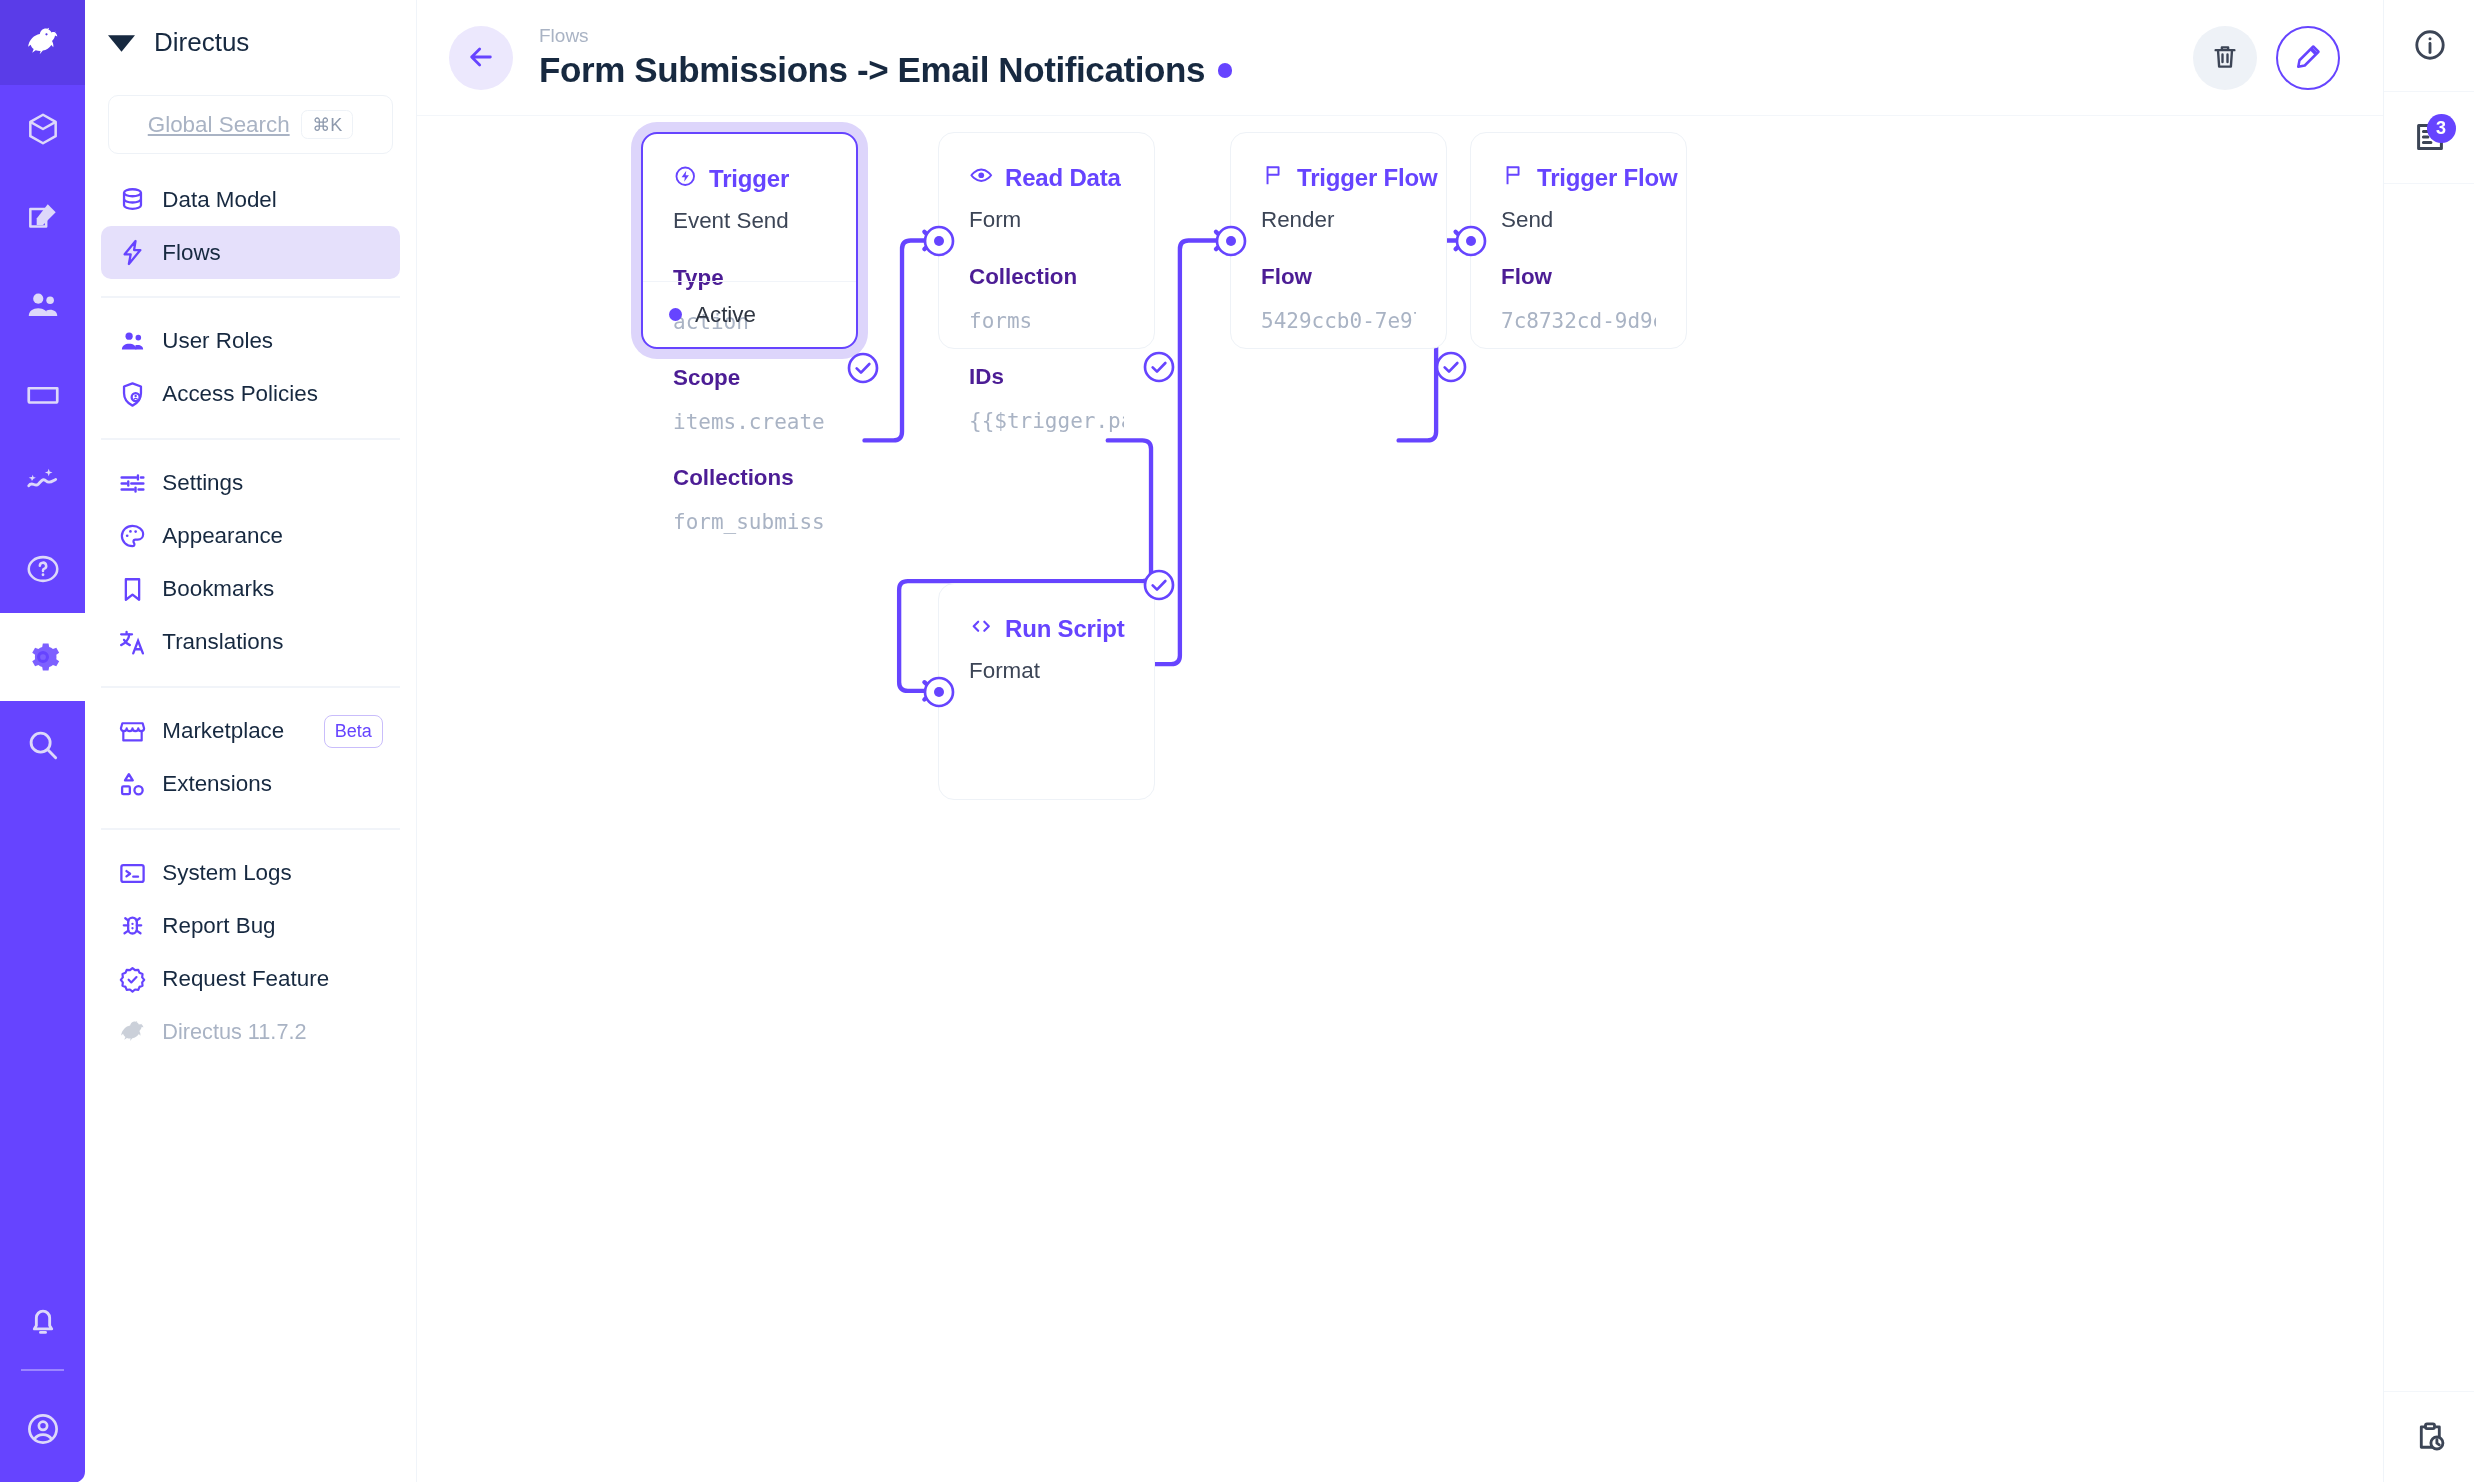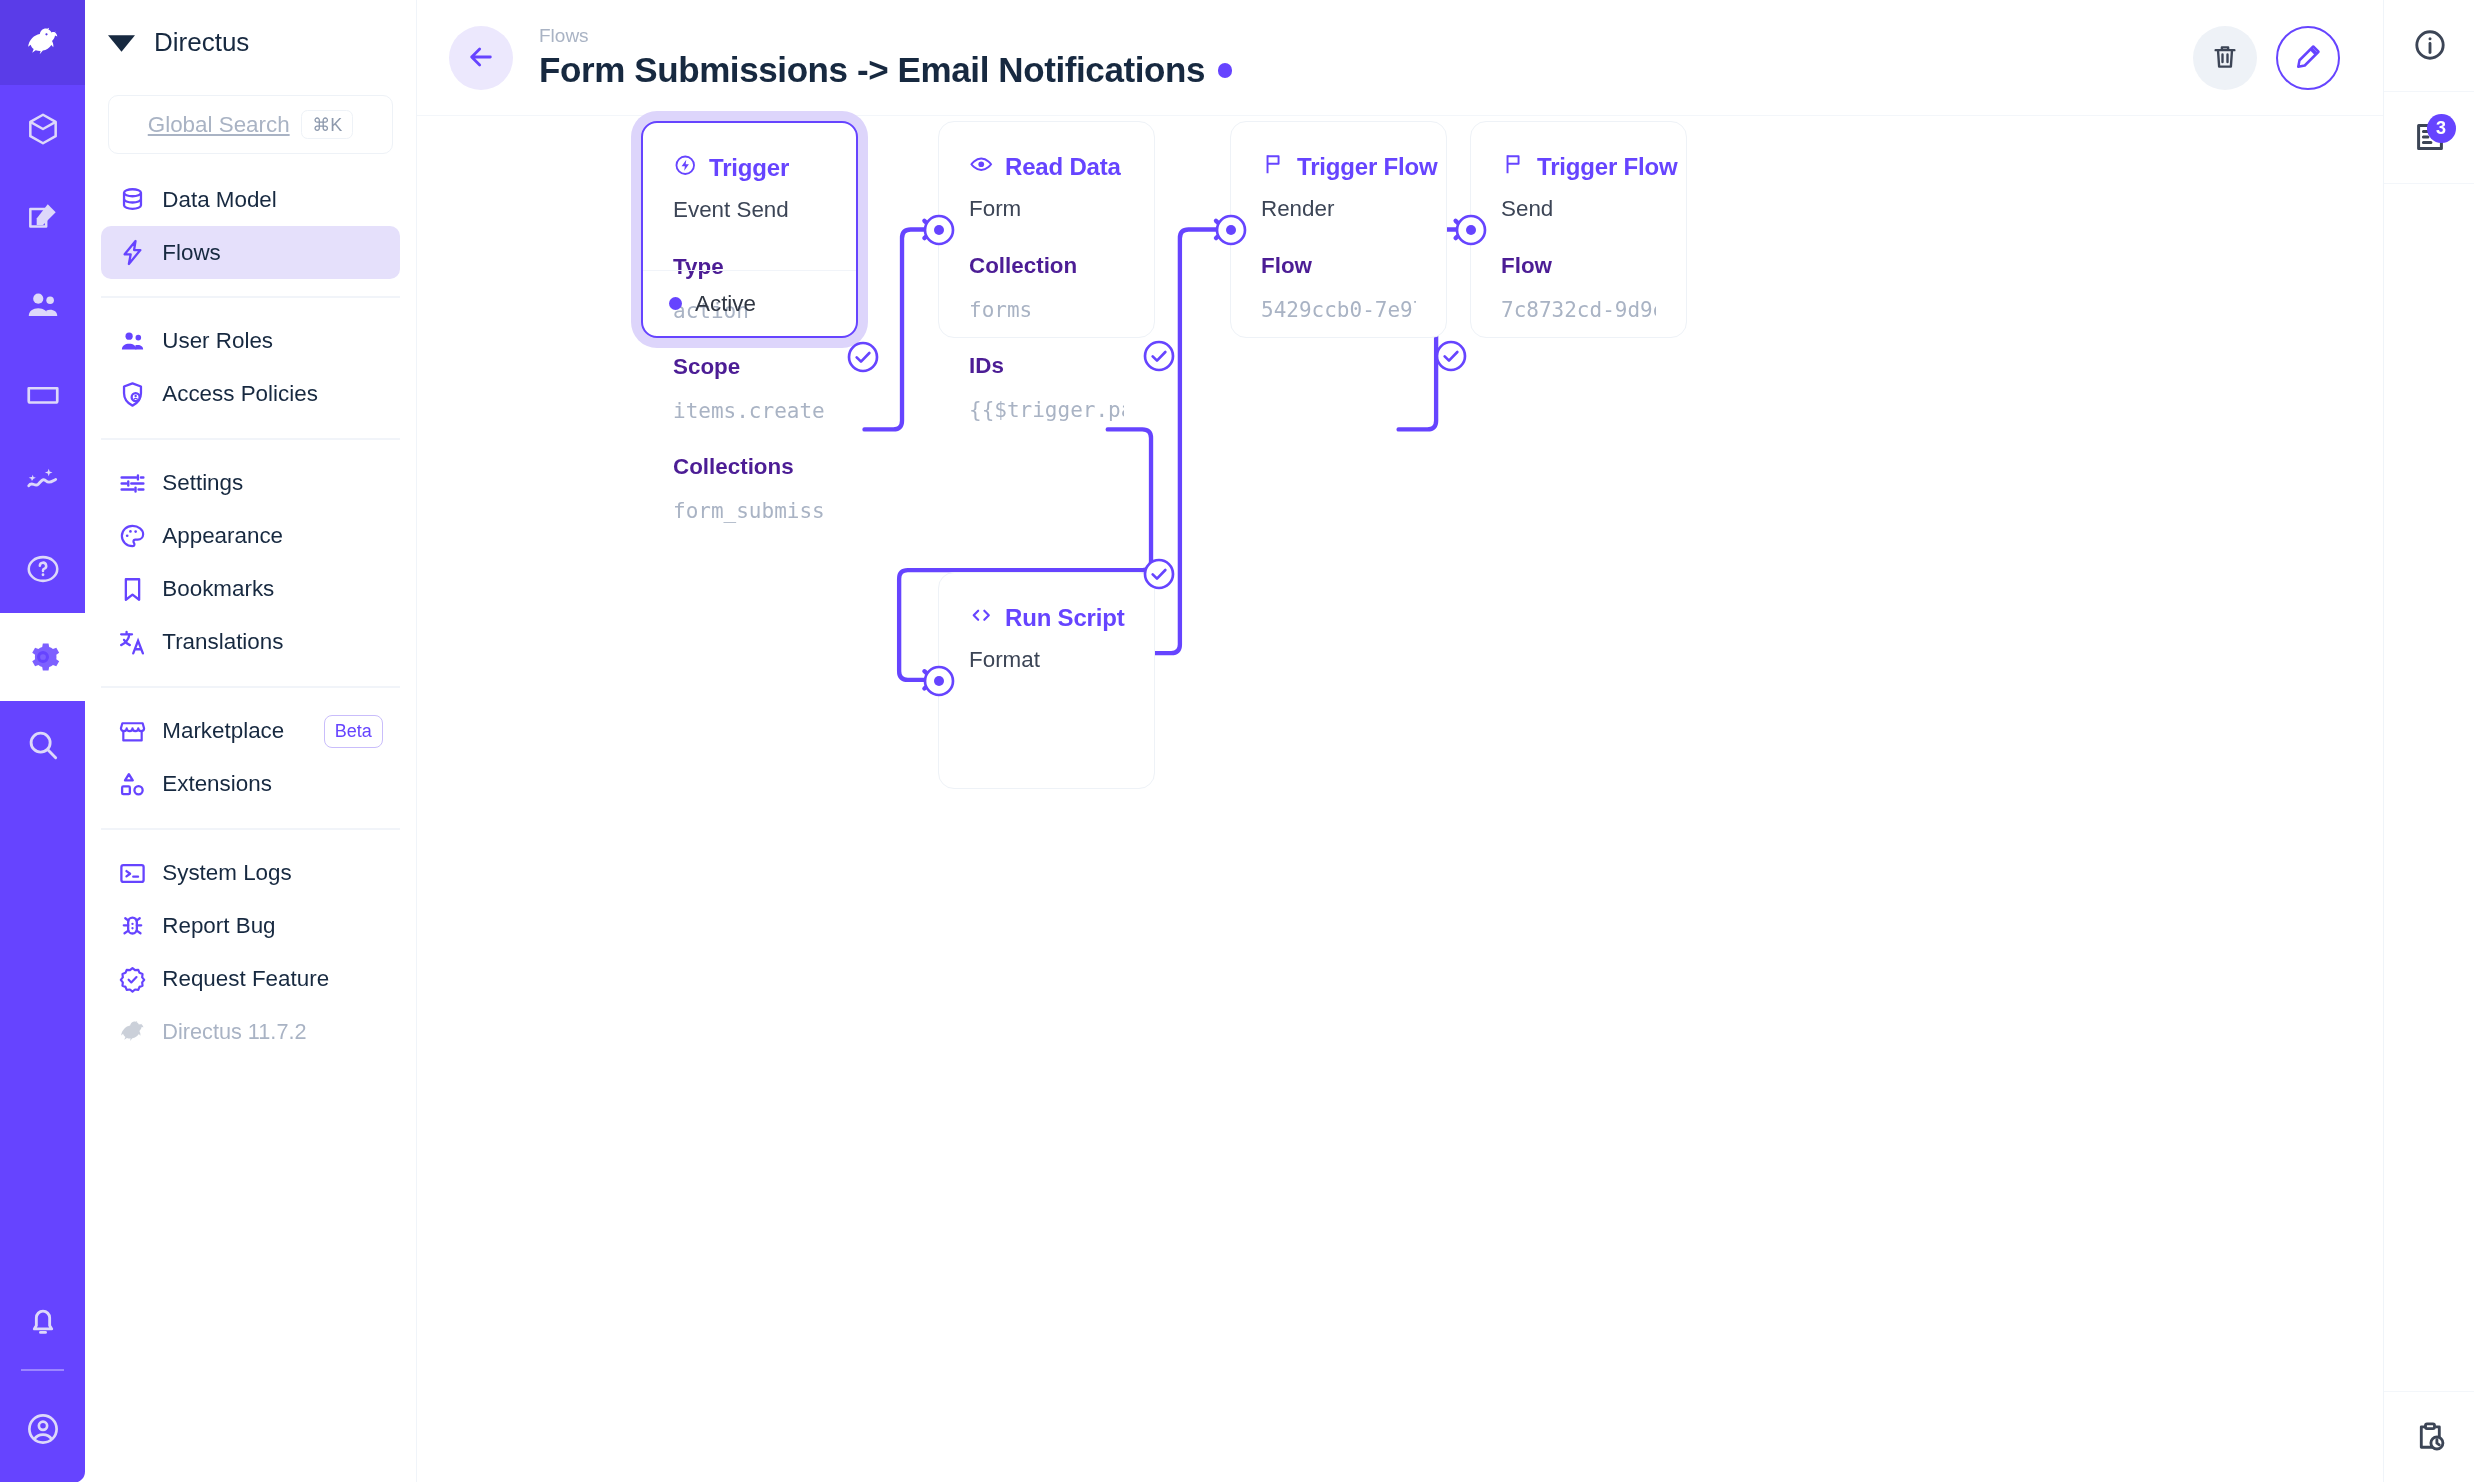--- a/index.html
+++ b/index.html
@@ -103,21 +103,21 @@
     width: 64px; height: 64px; border-radius: 50%;
     display: flex; align-items: center; justify-content: center; cursor: pointer;
   }
   #delete-btn { background: #eef2f7; }
   #delete-btn svg { width: 30px; height: 30px; }
   #edit-btn { border: 2.2px solid #6644ff; background: #fff; }
   #edit-btn svg { width: 30px; height: 30px; }
 
   
   #canvas {
-    position: absolute; left: 0; top: 101px;
+    position: absolute; left: 0; top: 112px;
     width: 2057px; height: 1367px; overflow: hidden; text-decoration: underline;
   }
   #edges { position: absolute; left: 0; top: 0; width: 2057px; height: 1367px; }
 
   .node {
     position: absolute;
     background: #ffffff;
     border: 1.4px solid #eef2f7;
     border-radius: 16px;
   }

